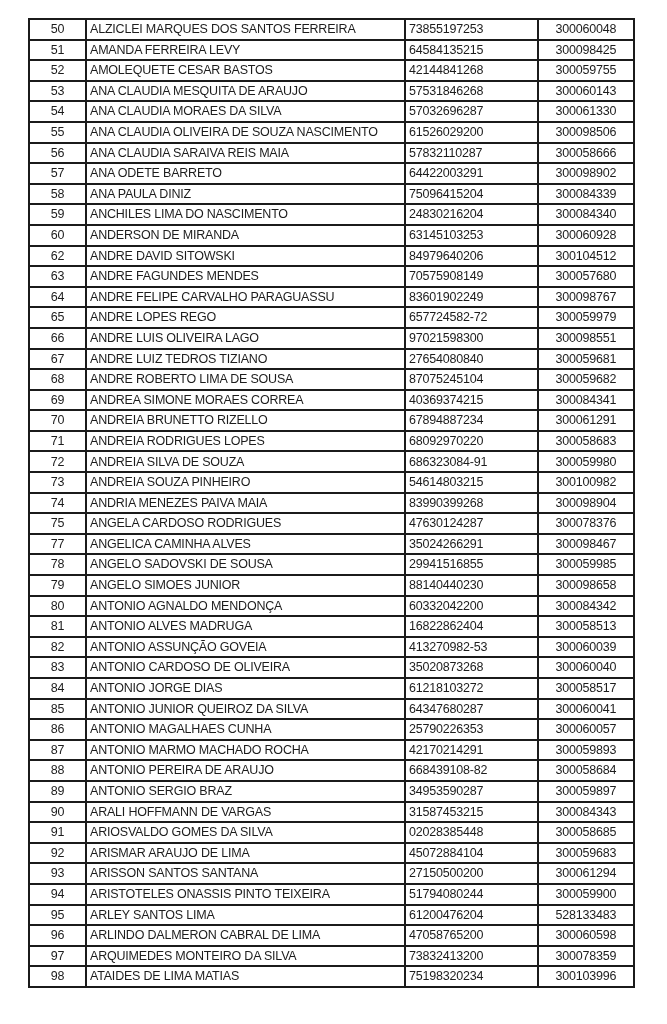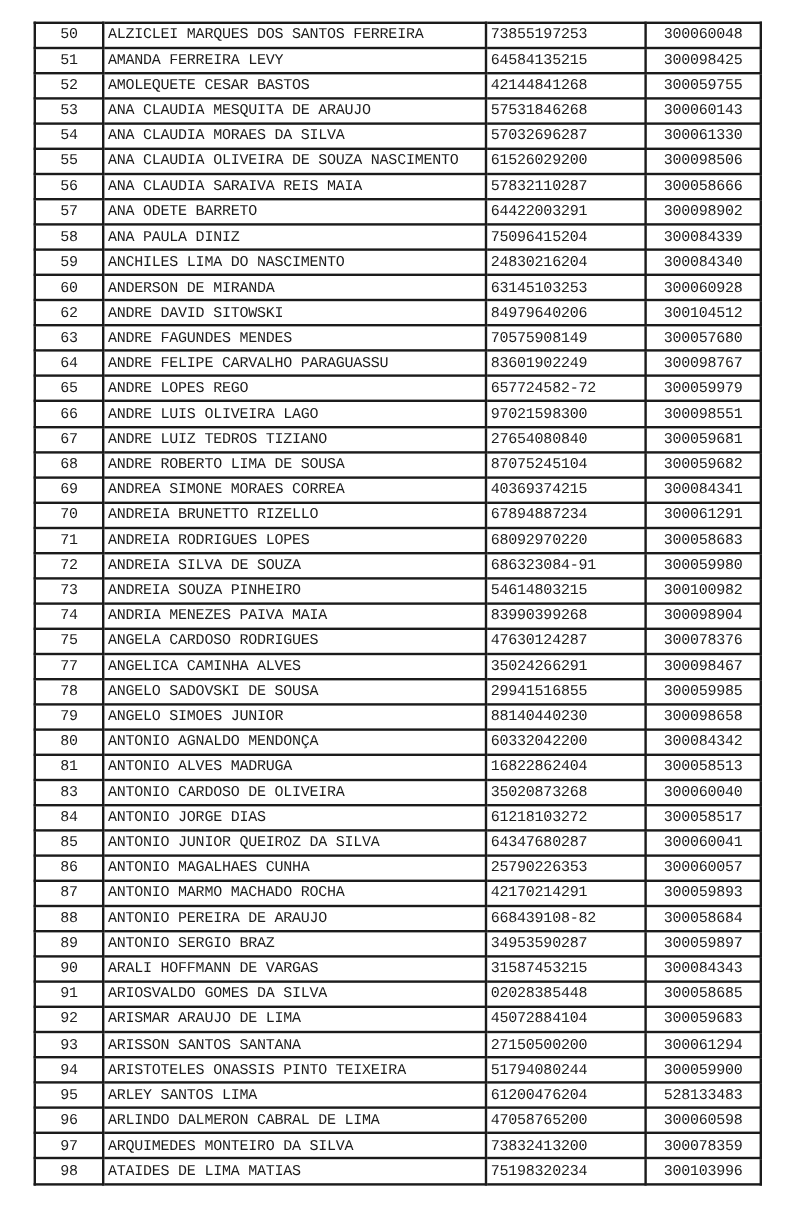--- a/index.html
+++ b/index.html
@@ -7,21 +7,20 @@
     width: 667px;
     background: #ffffff;
     font-family: "Liberation Sans", sans-serif;
   }
   .page {
     position: relative;
     width: 667px;
     height: 1024px;
     background: #ffffff;
     overflow: hidden;
-    font-family: Liberation Mono, monospace;
   }
   table.roster {
     position: absolute;
     left: 28px;
     top: 18px;
     width: 605px;
     height: 970px;
     border-collapse: collapse;
     table-layout: fixed;
   }
@@ -228,20 +227,26 @@
           <td class="c-doc">60332042200</td>
           <td class="c-reg">300084342</td>
         </tr>
         <tr>
           <td class="c-num">81</td>
           <td class="c-name">ANTONIO ALVES MADRUGA</td>
           <td class="c-doc">16822862404</td>
           <td class="c-reg">300058513</td>
         </tr>
         <tr>
+          <td class="c-num">82</td>
+          <td class="c-name">ANTONIO ASSUNÇÃO GOVEIA</td>
+          <td class="c-doc">413270982-53</td>
+          <td class="c-reg">300060039</td>
+        </tr>
+        <tr>
           <td class="c-num">83</td>
           <td class="c-name">ANTONIO CARDOSO DE OLIVEIRA</td>
           <td class="c-doc">35020873268</td>
           <td class="c-reg">300060040</td>
         </tr>
         <tr>
           <td class="c-num">84</td>
           <td class="c-name">ANTONIO JORGE DIAS</td>
           <td class="c-doc">61218103272</td>
           <td class="c-reg">300058517</td>

